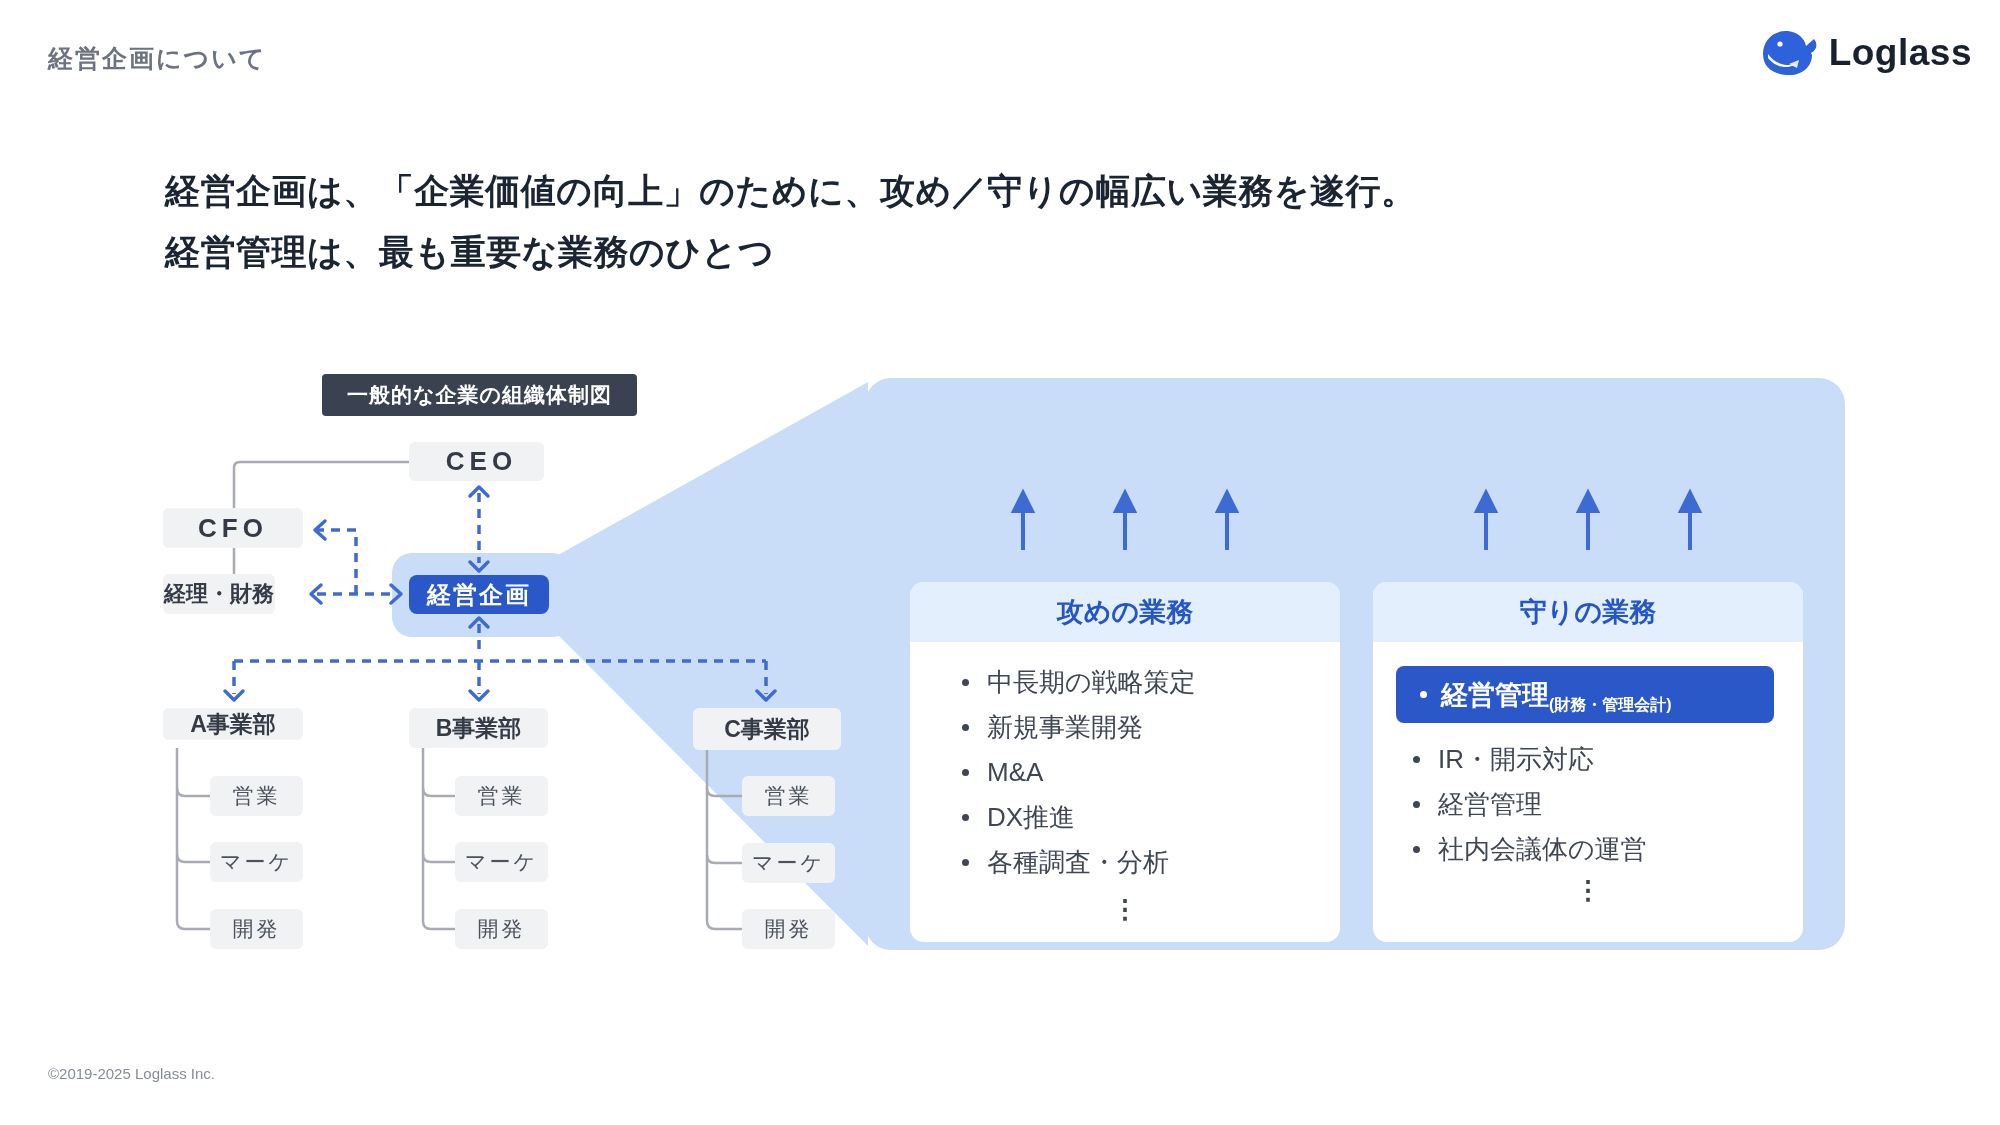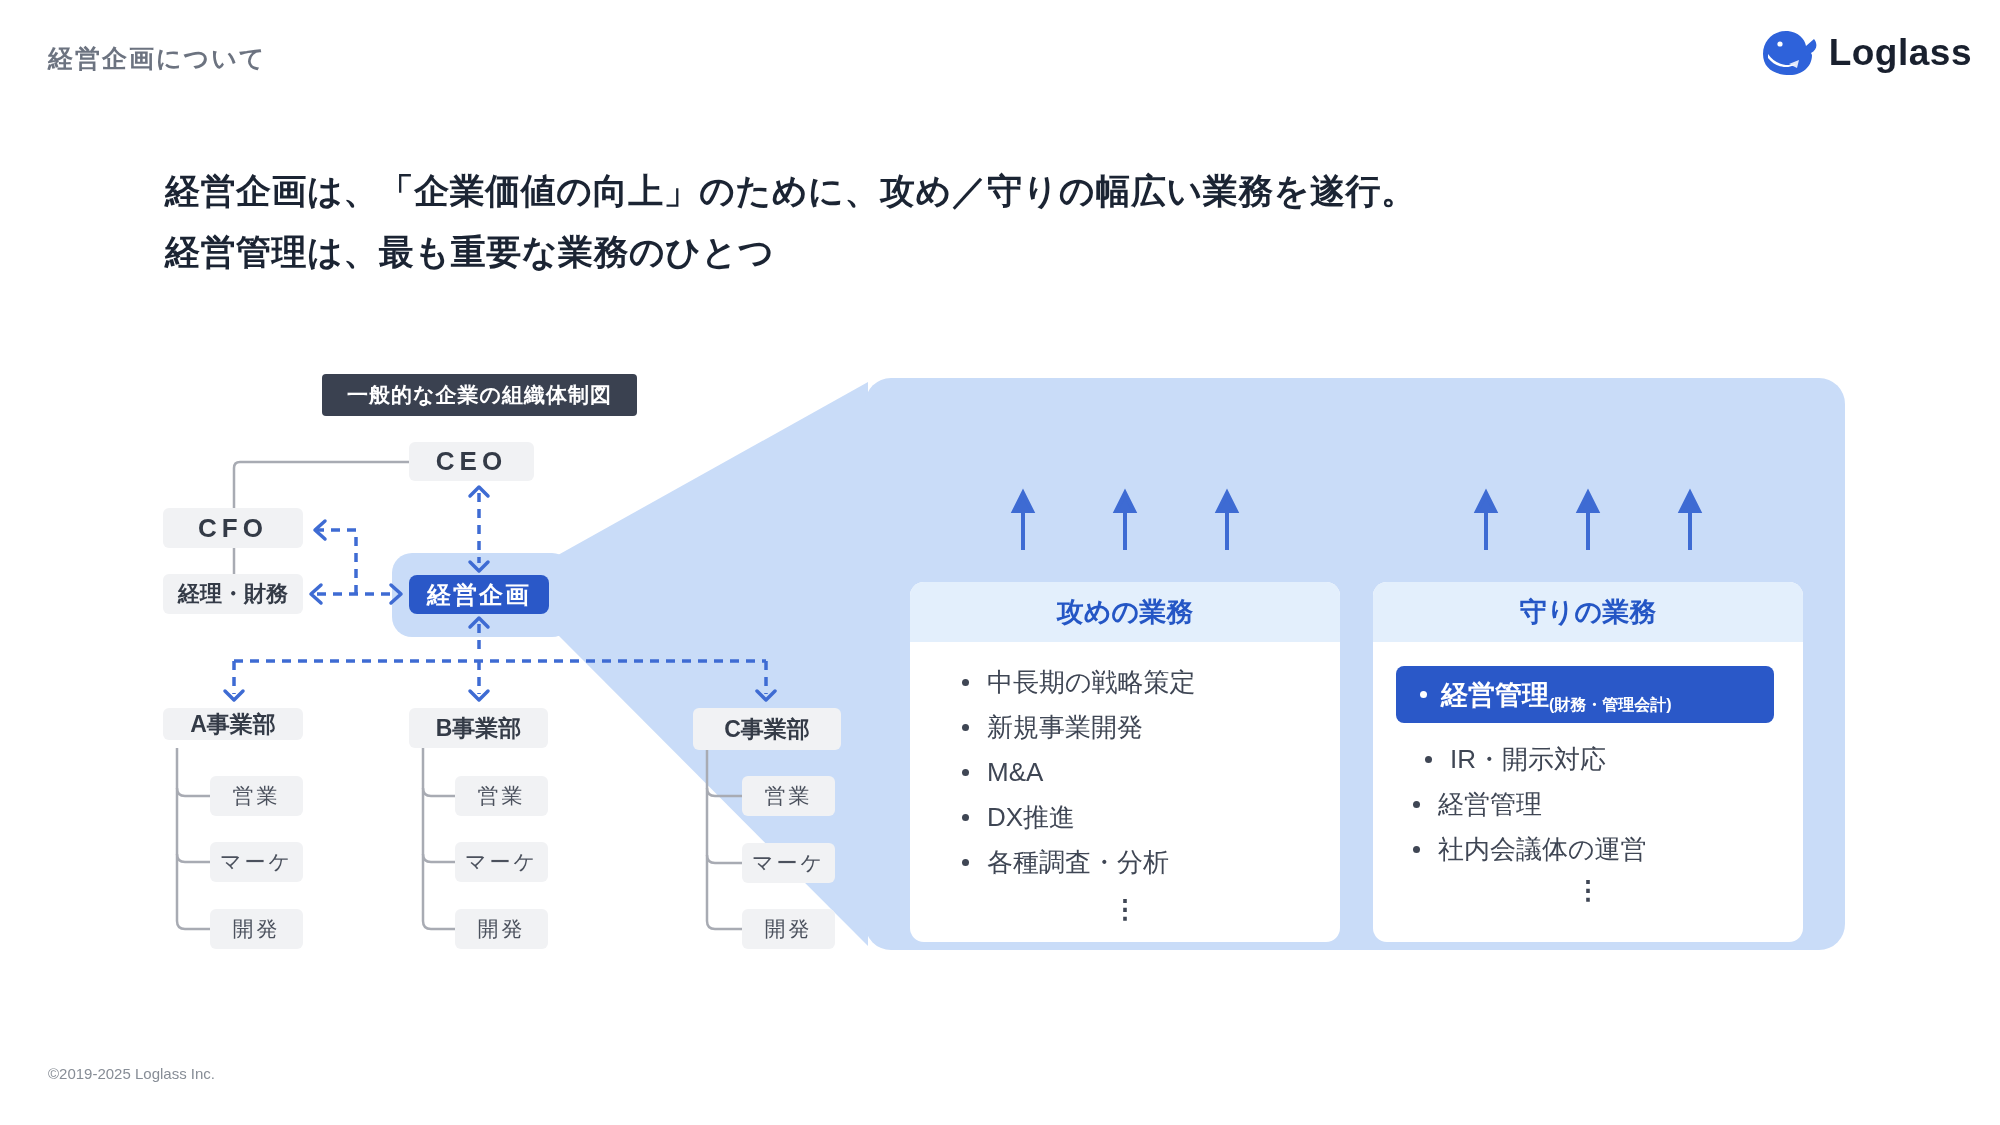--- a/index.html
+++ b/index.html
@@ -120,23 +120,23 @@
     </svg>
     <span class="logo-text">Loglass</span>
   </div>
 
   <div class="abs heading z4">
     <div>経営企画は、「企業価値の向上」のために、攻め／守りの幅広い業務を遂行。</div>
     <div>経営管理は、最も重要な業務のひとつ</div>
   </div>
 
   <div class="org-label">一般的な企業の組織体制図</div>
-  <div class="obox acronym" style="left:409px;top:442px;width:125px;height:39px;">CEO</div>
+  <div class="obox acronym" style="left:409px;top:442px;width:125px;height:39px;padding-left:10px;">CEO</div>
   <div class="obox acronym" style="left:163px;top:508px;width:140px;height:40px;">CFO</div>
-  <div class="obox" style="left:163px;top:574px;width:140px;height:40px;font-size:22px;">経理・財務</div>
+  <div class="obox" style="left:163px;top:574px;width:112px;height:40px;font-size:22px;">経理・財務</div>
   <div class="obox blue-box" style="left:409px;top:575px;width:140px;height:39px;font-size:24px;">経営企画</div>
 
   <div class="obox dept" style="left:163px;top:708px;width:140px;height:32px;">A事業部</div>
   <div class="obox child" style="left:210px;top:776px;">営業</div>
   <div class="obox child" style="left:210px;top:842px;">マーケ</div>
   <div class="obox child" style="left:210px;top:909px;">開発</div>
 
   <div class="obox dept" style="left:409px;top:708px;width:139px;height:40px;">B事業部</div>
   <div class="obox child" style="left:455px;top:776px;">営業</div>
   <div class="obox child" style="left:455px;top:842px;">マーケ</div>
@@ -177,21 +177,21 @@
 
   <div class="subpanel right">
     <div class="colhead">守りの業務</div>
     <div>
       <div class="hl-box">
         <span class="dot"></span>
         <span class="hl-main">経営管理</span>
         <span class="hl-sub">(財務・管理会計)</span>
       </div>
       <div class="right-items">
-        <div class="item" style="padding-left:52px;">
+        <div class="item" style="padding-left:40px;">
             <span class="dot"></span>
             <span>IR・開示対応</span>
           </div>
         <div class="item" style="padding-left:40px;">
             <span class="dot"></span>
             <span>経営管理</span>
           </div>
         <div class="item" style="padding-left:40px;">
             <span class="dot"></span>
             <span>社内会議体の運営</span>

